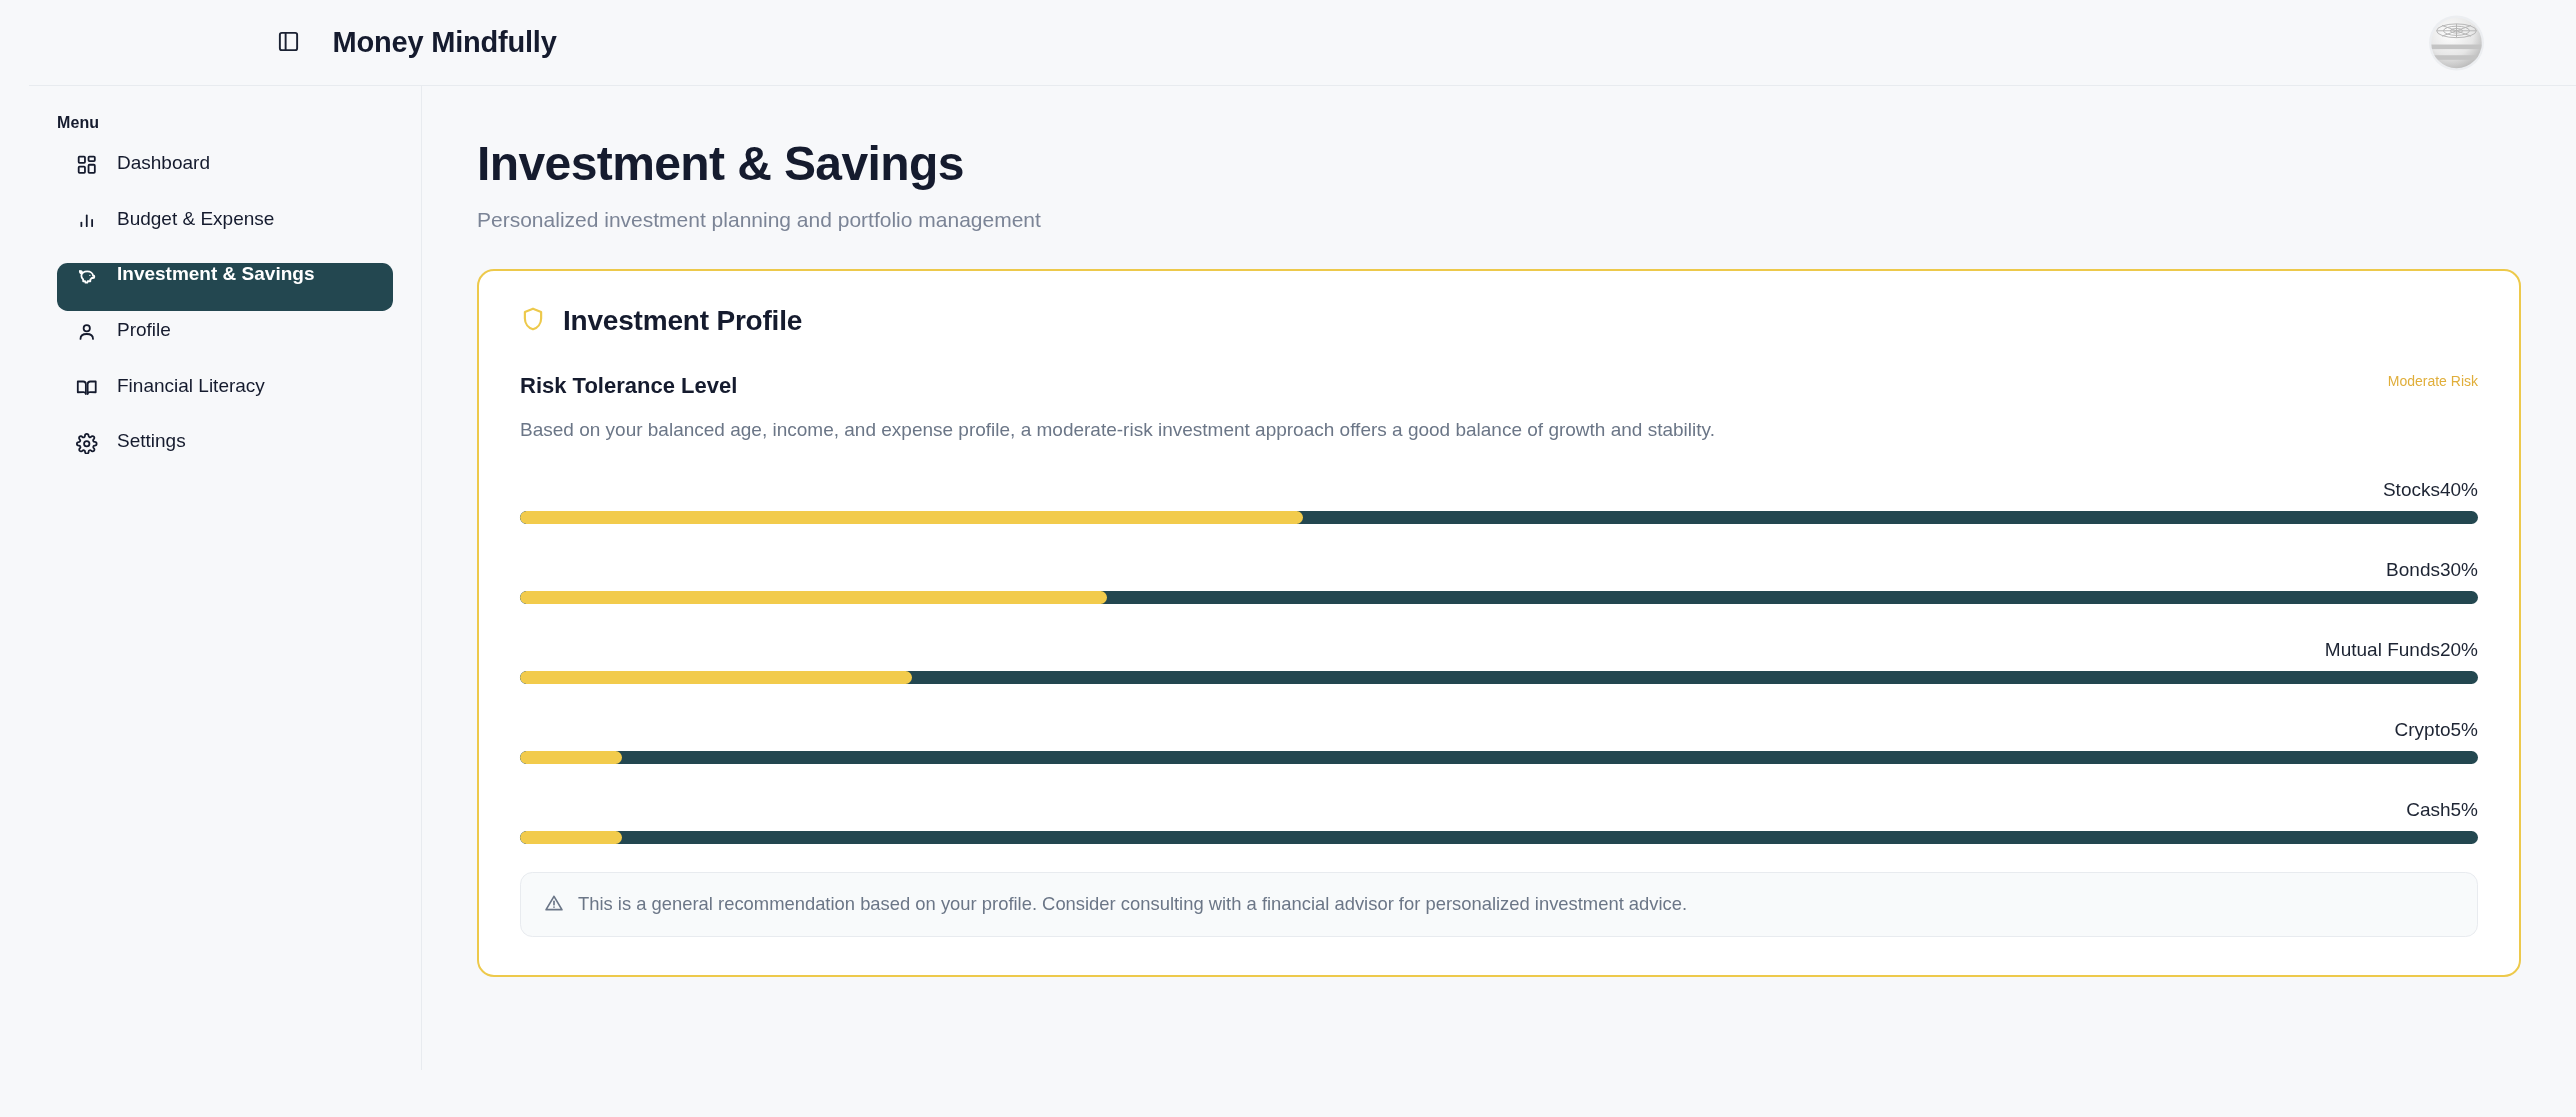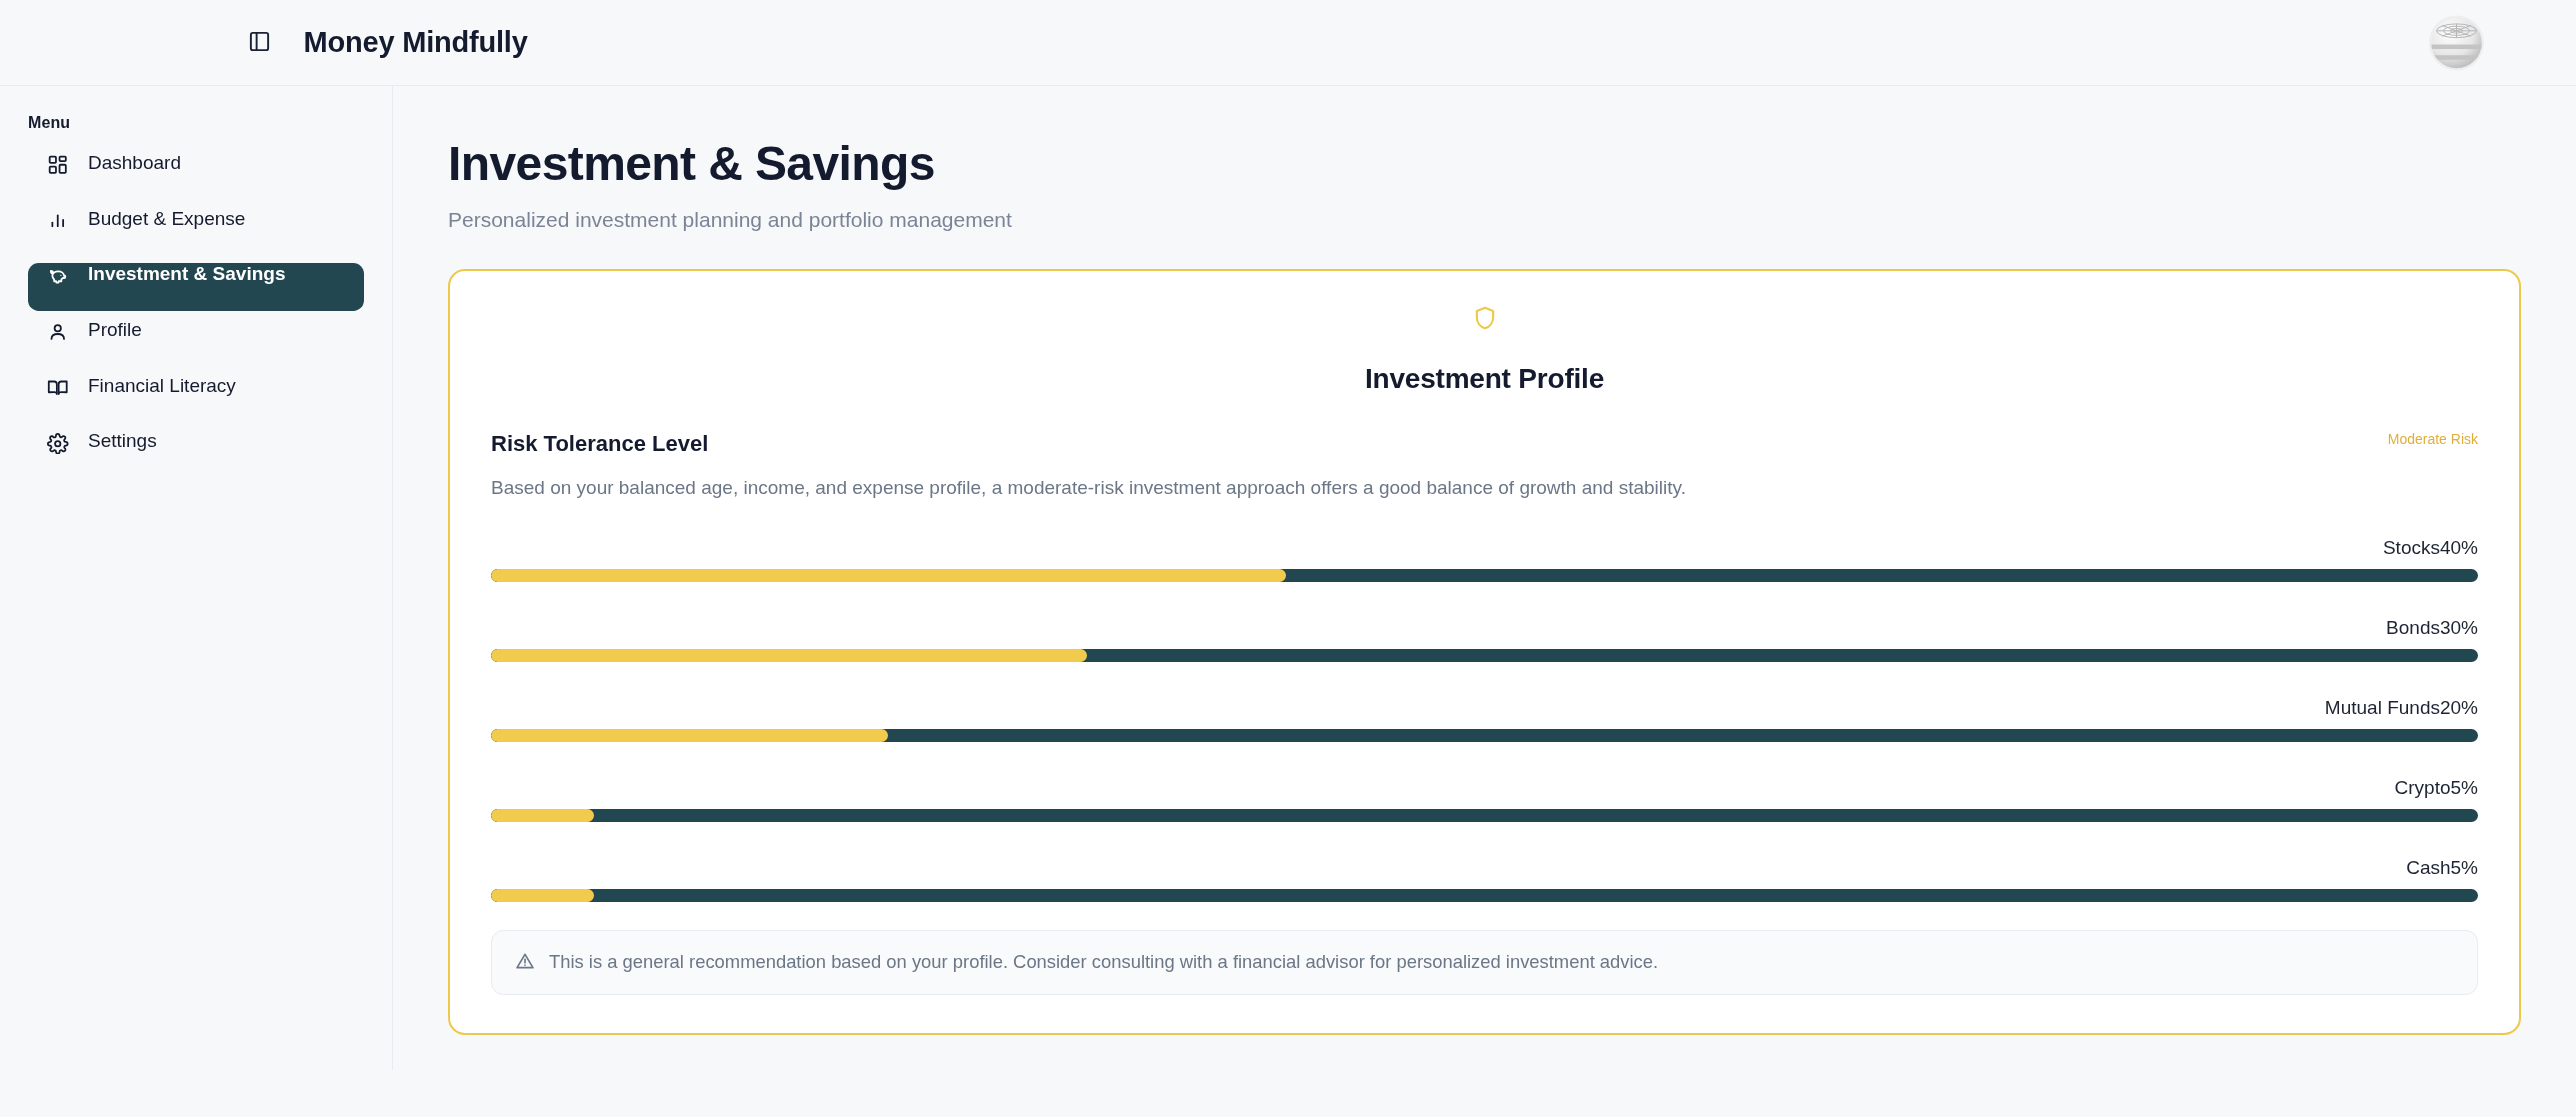--- a/index.html
+++ b/index.html
@@ -2,21 +2,21 @@
 <html style="font-size:12.3px"><head>
 <meta charset="utf-8">
 <style>
   * { box-sizing: border-box; margin: 0; padding: 0; }
   html, body {
     width: 2576px; height: 1118px;
     background: #f7f8fa;
     font-family: "Liberation Sans", sans-serif;
     overflow: hidden;
   }
-  .app { width: 2576px; height: 1070px; display: flex; flex-direction: column; background: #f7f8fa; }
+  .app { width: 2576px; height: 1070px; display: flex; flex-direction: column; background: #f7f8fa; padding-left: 29px; }
 
   
   .topbar {
     height: 86px; min-height: 86px;
     background: #f7f8fa;
     border-bottom: 1.5px solid #e8ebef;
     display: flex; align-items: center;
     position: relative;
   }
   .sidebar-toggle {
@@ -72,21 +72,21 @@
   .page-sub { font-size: 21px; color: #7b8496; margin-top: 17px; }
 
   
   .card {
     margin-top: 37px;
     background: #ffffff;
     border: 2.3px solid #edc94b;
     border-radius: 17px;
     padding: 34px 41px 38px 41px;
   }
-  .card-head { display: flex; align-items: center; gap: 29px; margin-bottom: 26px; flex-direction: column; }
+  .card-head { display: flex; align-items: center; gap: 17px; margin-bottom: 26px; }
   .card-title { font-size: 28px; font-weight: bold; color: #151b2e; letter-spacing: -0.2px; }
 
   .risk-row { display: flex; align-items: flex-start; justify-content: space-between; margin-top: 36px; }
   .risk-title { font-size: 22px; font-weight: bold; color: #151b2e; }
   .risk-badge { font-size: 14px; font-weight: normal; color: #e0ae3a; white-space: nowrap; }
   .risk-desc { font-size: 19px; color: #6b7687; margin-top: 18.4px; line-height: 1.4; }
 
   .alloc-title { font-size: 22px; font-weight: bold; color: #151b2e; margin-top: 43px; margin-bottom: 26px; }
 
   .alloc-row { margin-bottom: 17px; }

